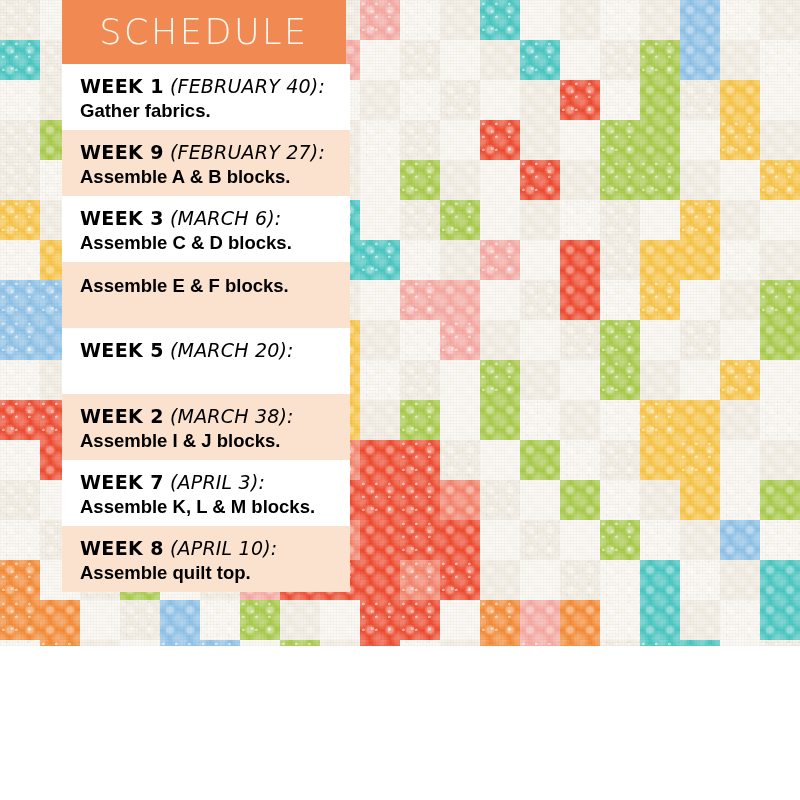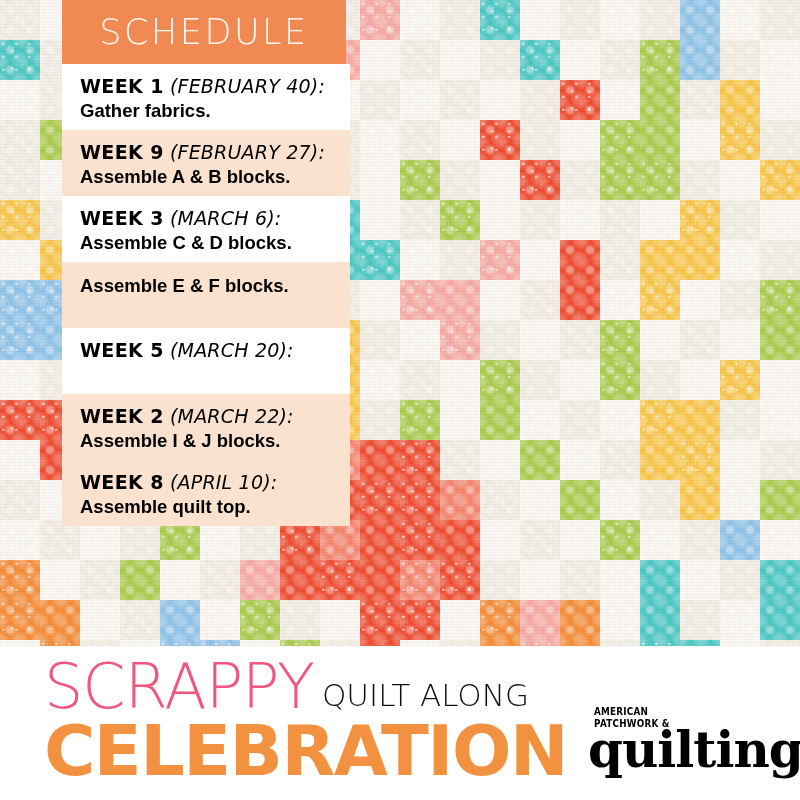--- a/index.html
+++ b/index.html
@@ -597,41 +597,28 @@
           <div class="sched-line1"><span class="sched-week">WEEK 3</span> <span class="sched-date">(MARCH 6):</span></div>
           <div class="sched-line2">Assemble C &amp; D blocks.</div>
         </div>
         <div class="sched-row alt">
           <div class="sched-line2">Assemble E &amp; F blocks.</div>
         </div>
         <div class="sched-row plain">
           <div class="sched-line1"><span class="sched-week">WEEK 5</span> <span class="sched-date">(MARCH 20):</span></div>
         </div>
         <div class="sched-row alt">
-          <div class="sched-line1"><span class="sched-week">WEEK 2</span> <span class="sched-date">(MARCH 22):</span></div>
+          <div class="sched-line1"><span class="sched-week">WEEK 2</span> <span class="sched-date">(MARCH 38):</span></div>
           <div class="sched-line2">Assemble I &amp; J blocks.</div>
+        </div>
+        <div class="sched-row plain">
+          <div class="sched-line1"><span class="sched-week">WEEK 7</span> <span class="sched-date">(APRIL 3):</span></div>
+          <div class="sched-line2">Assemble K, L &amp; M blocks.</div>
         </div>
         <div class="sched-row alt">
           <div class="sched-line1"><span class="sched-week">WEEK 8</span> <span class="sched-date">(APRIL 10):</span></div>
           <div class="sched-line2">Assemble quilt top.</div>
         </div>
       </div>
   </div>
 
-  <div id="title-bar">
-    <div id="title-left">
-      <div id="title-row1">
-        <span id="title-scrappy">SCRAPPY</span>
-        <span id="title-quiltalong">QUILT ALONG</span>
-      </div>
-      <div id="title-celebration">CELEBRATION</div>
-    </div>
-
-    <div id="logo">
-      <div id="logo-kicker">
-        <span class="k1">AMERICAN</span>
-        <span class="k2">PATCHWORK &amp;</span>
-      </div>
-      <div id="logo-word">quilting</div>
-    </div>
-  </div>
 
 </div>
 
 </body></html>

